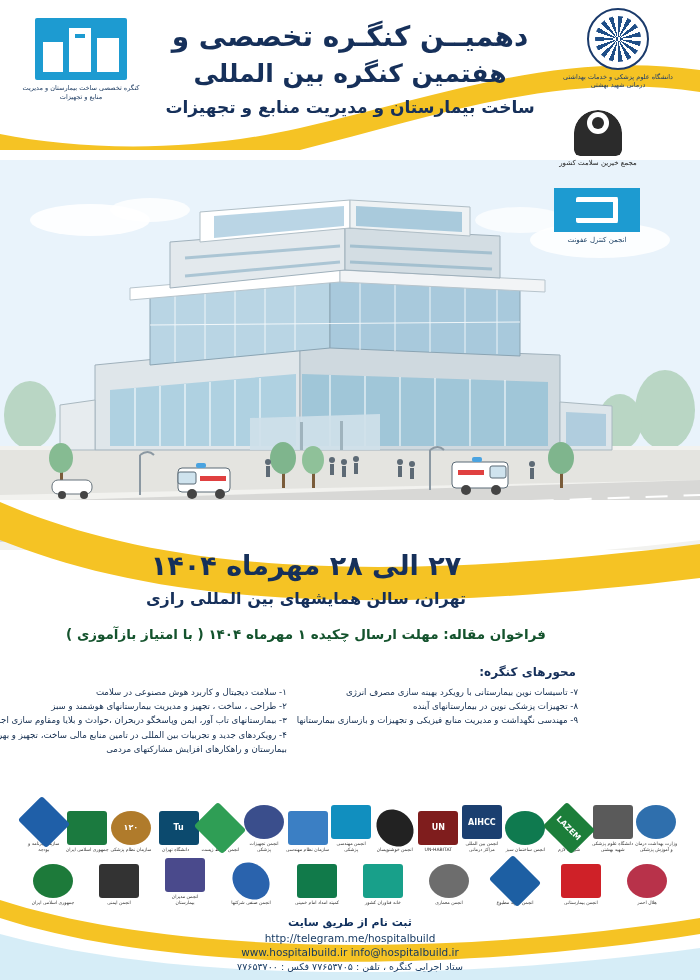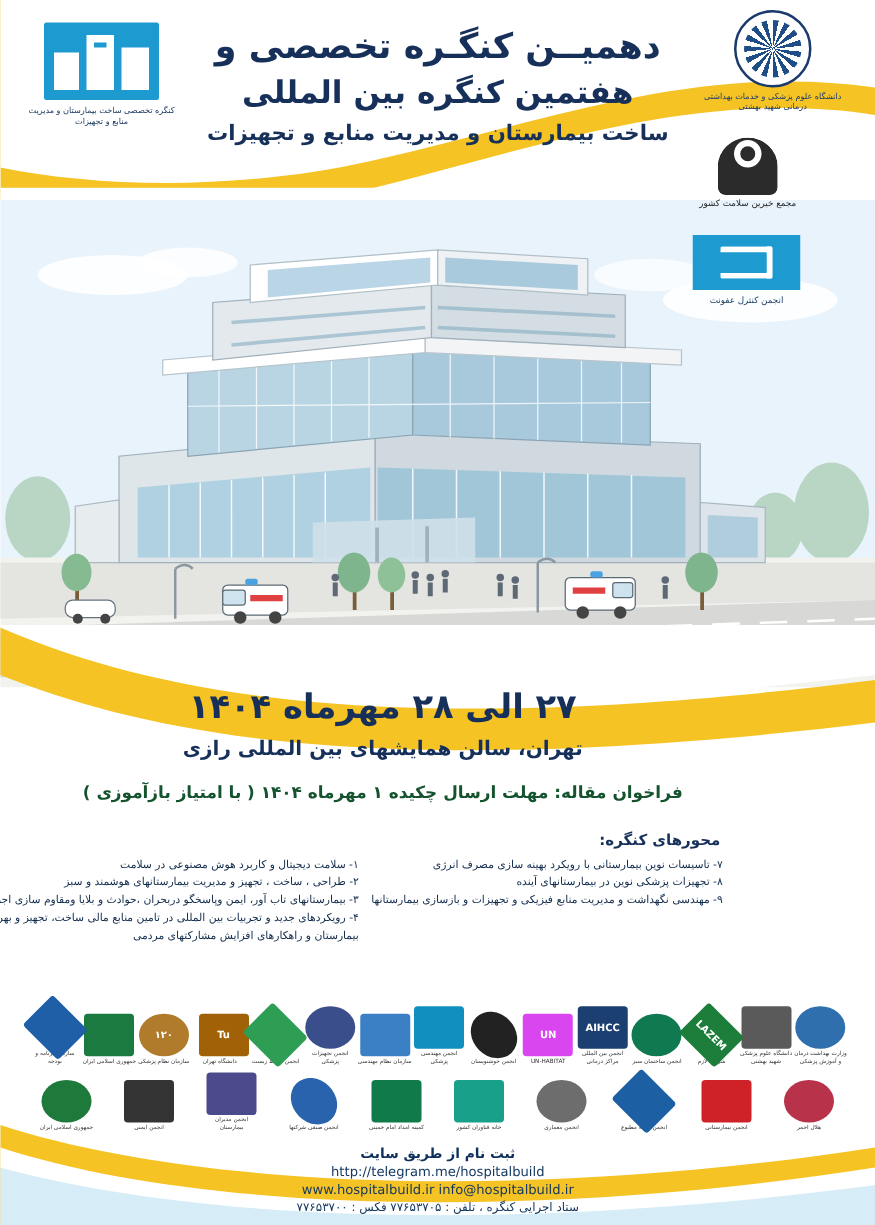--- a/index.html
+++ b/index.html
@@ -423,21 +423,21 @@
         </div>
         <div class="sp">
           <div class="sp-mark" style="background: rgb(15, 122, 79); border-radius: 50%;"></div>
           <div class="sp-cap">انجمن ساختمان سبز</div>
         </div>
         <div class="sp">
           <div class="sp-mark" style="background: rgb(27, 63, 112);">AIHCC</div>
           <div class="sp-cap">انجمن بین المللی مراکز درمانی</div>
         </div>
         <div class="sp">
-          <div class="sp-mark" style="background: #d946ef;">UN</div>
+          <div class="sp-mark" style="background: #7f1d1d;">UN</div>
           <div class="sp-cap">UN-HABITAT</div>
         </div>
         <div class="sp">
           <div class="sp-mark" style="background: rgb(34, 34, 34); border-radius: 50%; transform: rotate(45deg);"></div>
           <div class="sp-cap">انجمن خوشنویسان</div>
         </div>
         <div class="sp">
           <div class="sp-mark" style="background: rgb(17, 143, 191);"></div>
           <div class="sp-cap">انجمن مهندسی پزشکی</div>
         </div>
@@ -447,21 +447,21 @@
         </div>
         <div class="sp">
           <div class="sp-mark" style="background: rgb(58, 78, 140); border-radius: 50%;"></div>
           <div class="sp-cap">انجمن تجهیزات پزشکی</div>
         </div>
         <div class="sp">
           <div class="sp-mark" style="background: rgb(47, 158, 85); transform: rotate(45deg);"></div>
           <div class="sp-cap">انجمن محیط زیست</div>
         </div>
         <div class="sp">
-          <div class="sp-mark" style="background: #a16207; margin-left: 42px;">Tu</div>
+          <div class="sp-mark" style="background: #0c4a6e; margin-left: 42px;">Tu</div>
           <div class="sp-cap">دانشگاه تهران</div>
         </div>
         <div class="sp">
           <div class="sp-mark" style="background: rgb(176, 123, 43); border-radius: 50%;">۱۲۰</div>
           <div class="sp-cap">سازمان نظام پزشکی</div>
         </div>
         <div class="sp">
           <div class="sp-mark" style="background: rgb(27, 122, 63);"></div>
           <div class="sp-cap">جمهوری اسلامی ایران</div>
         </div>

